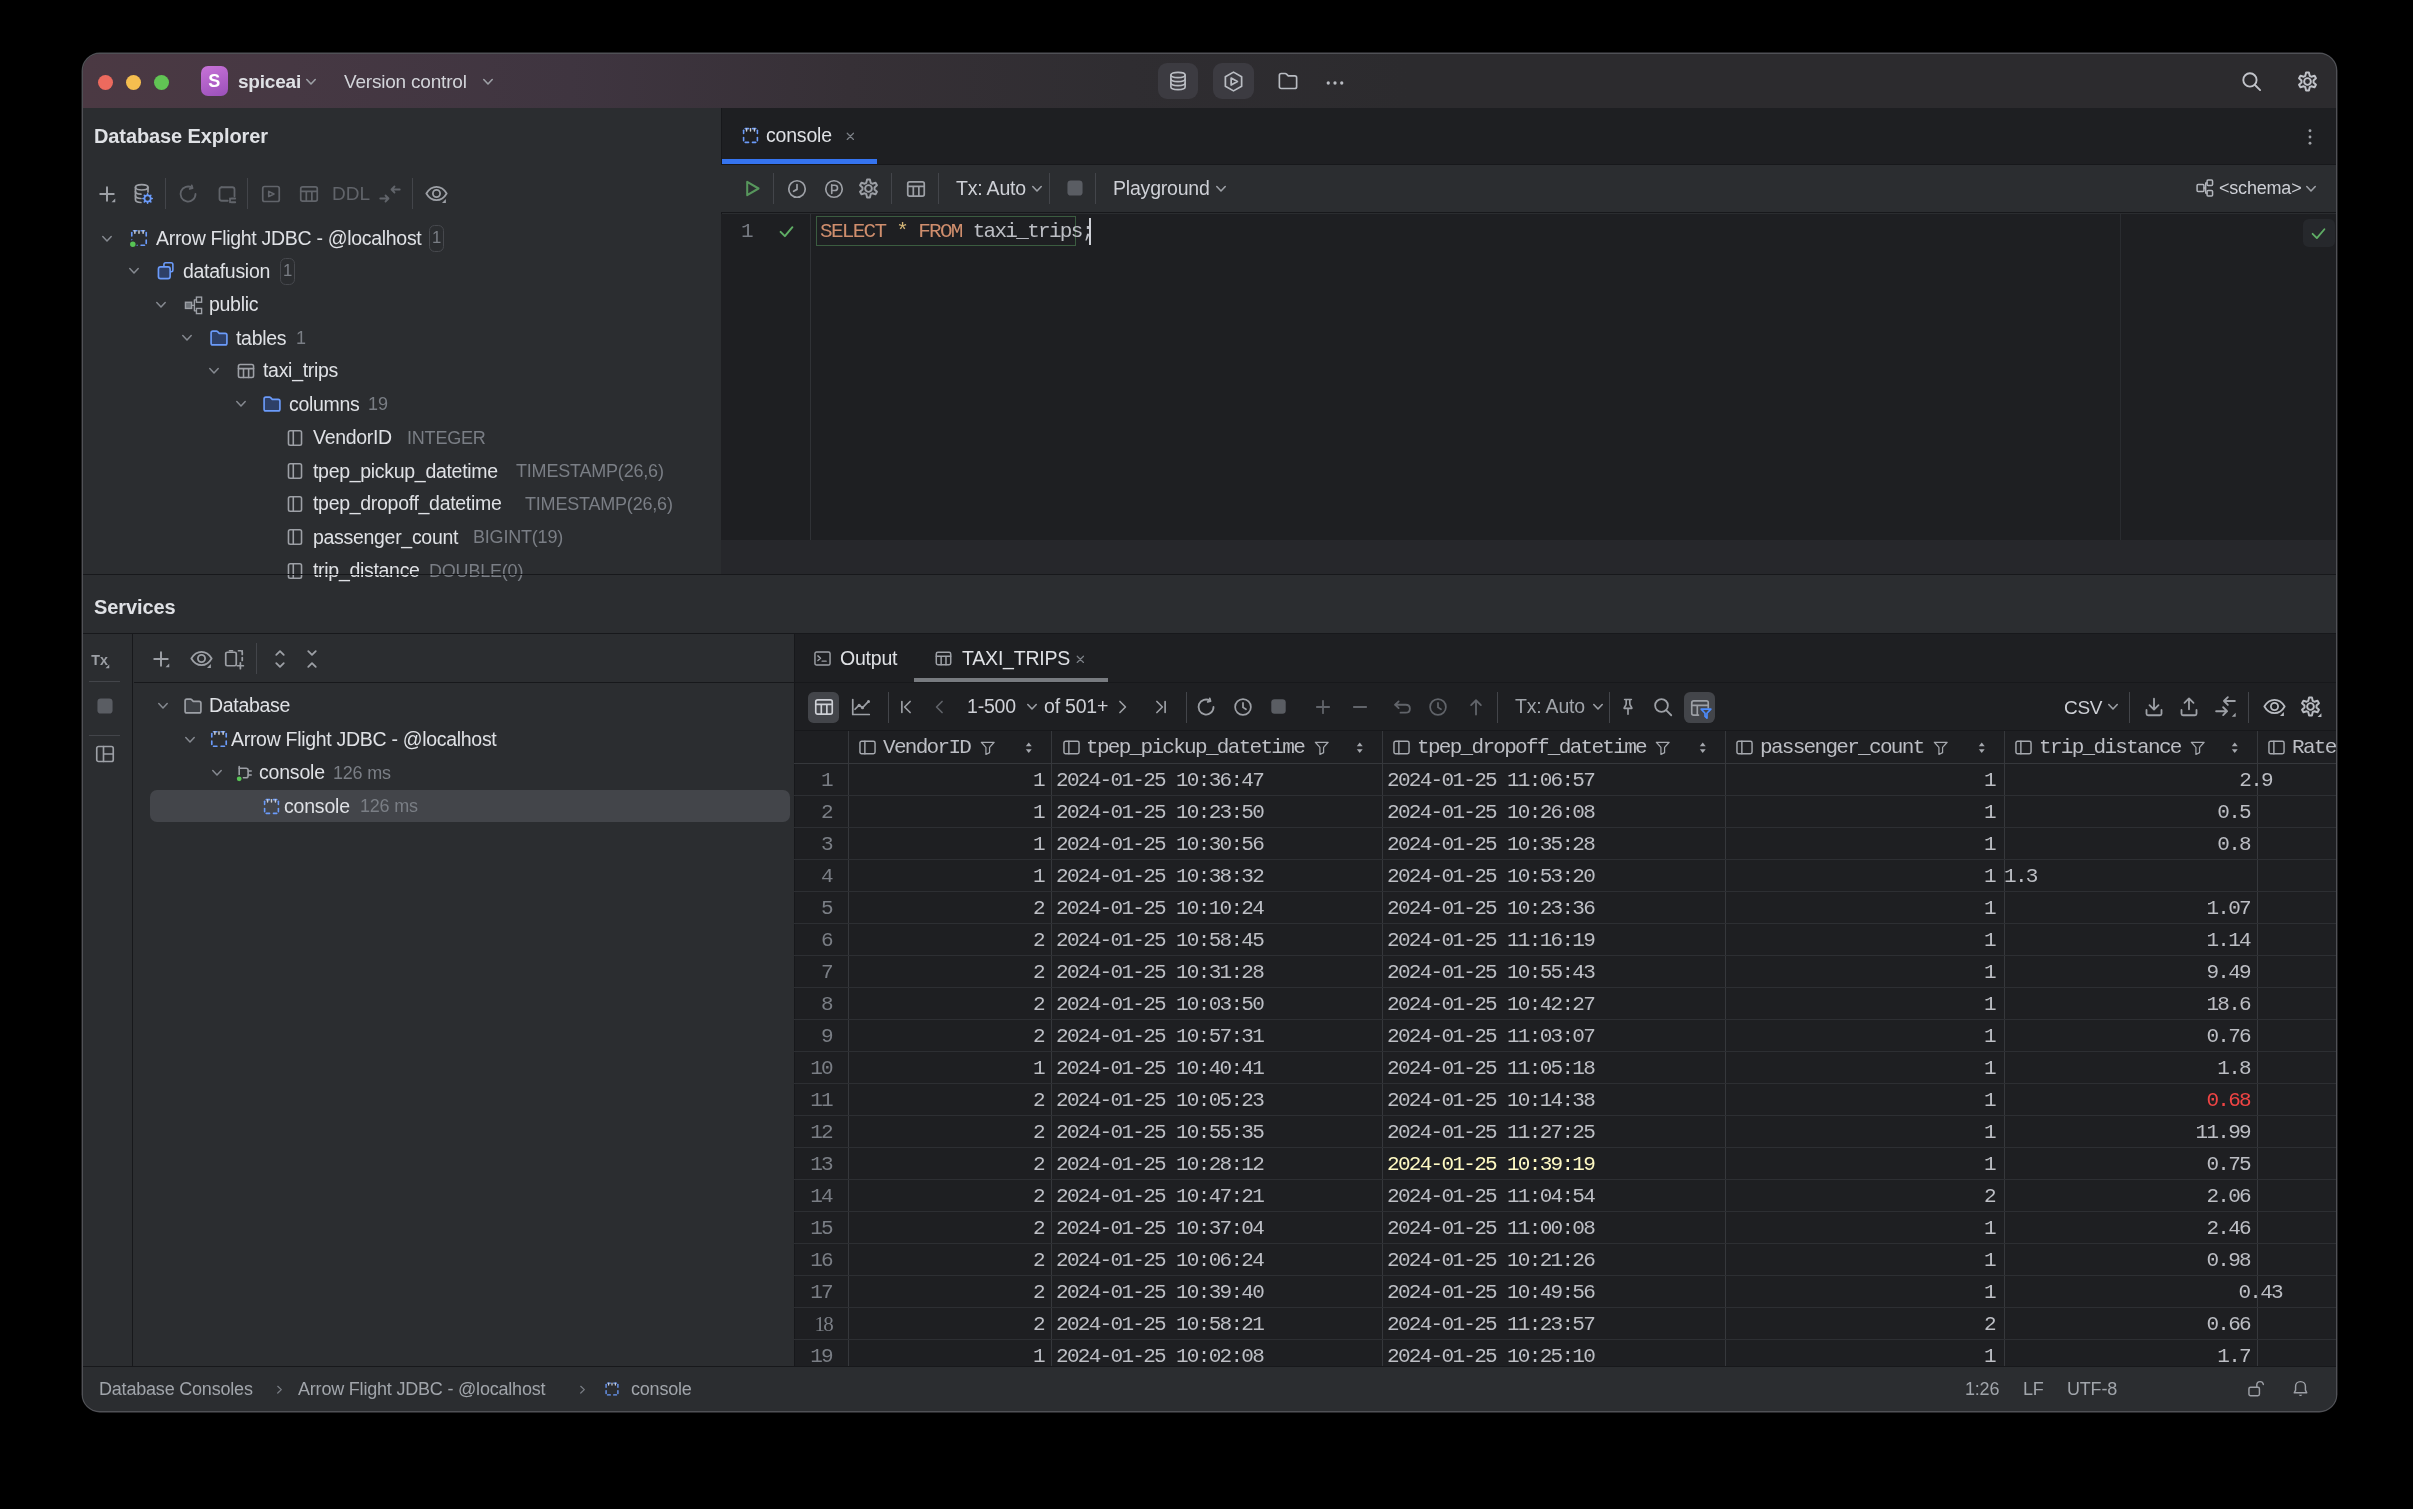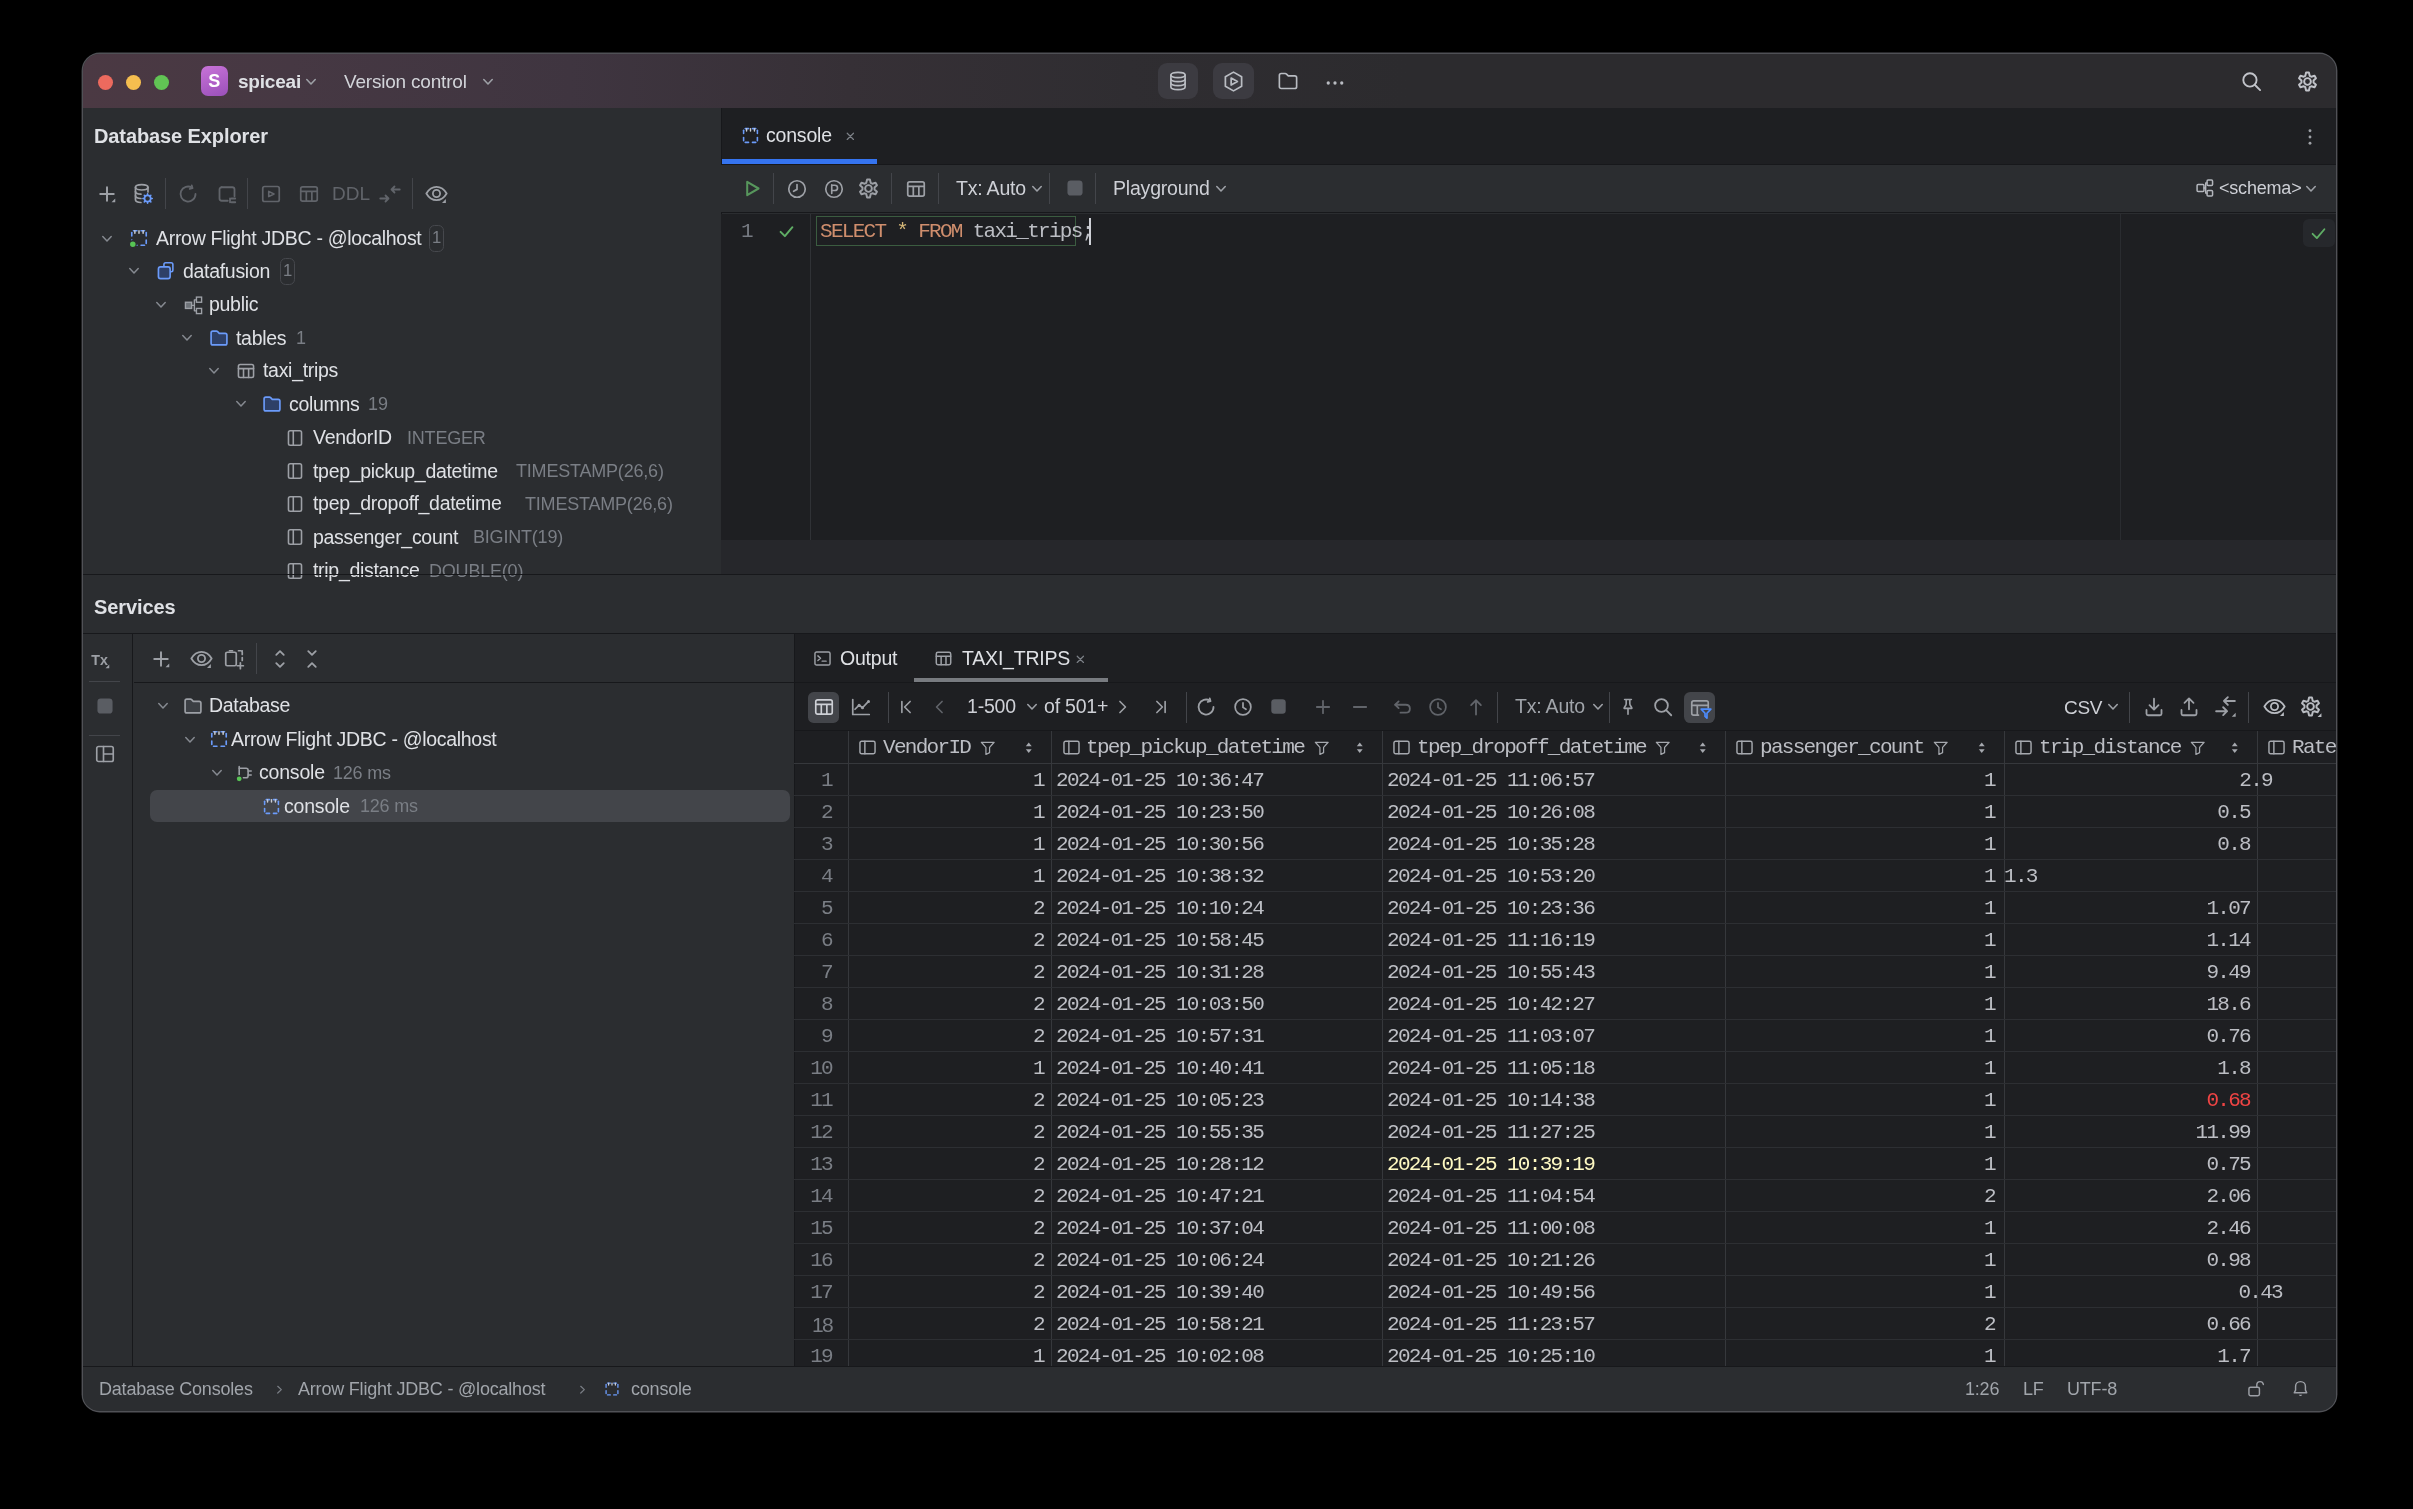--- a/index.html
+++ b/index.html
@@ -657,21 +657,21 @@
     <div style="position:absolute;left:1642px;top:1196px;width:270px;text-align:right;font-family:'Liberation Mono',monospace;font-size:21px;letter-spacing:-1.7px;line-height:21px;color:#BCBEC4;">1</div>
     <div style="position:absolute;left:1921px;top:1196px;width:246px;text-align:right;font-family:'Liberation Mono',monospace;font-size:21px;letter-spacing:-1.7px;line-height:21px;color:#BCBEC4;">0.98</div>
     <div style="position:absolute;left:711px;top:1253px;width:1542px;height:1.4px;background:#2D2F33;"></div>
     <div style="position:absolute;left:711px;top:1228px;width:38px;text-align:right;font-family:'Liberation Mono',monospace;font-size:21px;letter-spacing:-1.7px;line-height:21px;color:#7A7E85;">17</div>
     <div style="position:absolute;left:765px;top:1228px;width:196px;text-align:right;font-family:'Liberation Mono',monospace;font-size:21px;letter-spacing:-1.7px;line-height:21px;color:#BCBEC4;">2</div>
     <div style="position:absolute;left:973px;top:1228px;font-family:'Liberation Mono',monospace;font-size:21px;letter-spacing:-1.7px;line-height:21px;color:#BCBEC4;">2024-01-25 10:39:40</div>
     <div style="position:absolute;left:1304px;top:1228px;font-family:'Liberation Mono',monospace;font-size:21px;letter-spacing:-1.7px;line-height:21px;color:#BCBEC4;">2024-01-25 10:49:56</div>
     <div style="position:absolute;left:1642px;top:1228px;width:270px;text-align:right;font-family:'Liberation Mono',monospace;font-size:21px;letter-spacing:-1.7px;line-height:21px;color:#BCBEC4;">1</div>
     <div style="position:absolute;left:1921px;top:1228px;width:278px;text-align:right;font-family:'Liberation Mono',monospace;font-size:21px;letter-spacing:-1.7px;line-height:21px;color:#BCBEC4;">0.43</div>
     <div style="position:absolute;left:711px;top:1285px;width:1542px;height:1.4px;background:#2D2F33;"></div>
-    <div style="position:absolute;left:711px;top:1260px;width:38px;text-align:right;font-family:Liberation Sans, sans-serif;font-size:21px;letter-spacing:-1.7px;line-height:21px;color:#7A7E85;">18</div>
+    <div style="position:absolute;left:711px;top:1260px;width:38px;text-align:right;font-family:Liberation Serif, serif;font-size:21px;letter-spacing:-1.7px;line-height:21px;color:#7A7E85;">18</div>
     <div style="position:absolute;left:765px;top:1260px;width:196px;text-align:right;font-family:'Liberation Mono',monospace;font-size:21px;letter-spacing:-1.7px;line-height:21px;color:#BCBEC4;">2</div>
     <div style="position:absolute;left:973px;top:1260px;font-family:'Liberation Mono',monospace;font-size:21px;letter-spacing:-1.7px;line-height:21px;color:#BCBEC4;">2024-01-25 10:58:21</div>
     <div style="position:absolute;left:1304px;top:1260px;font-family:'Liberation Mono',monospace;font-size:21px;letter-spacing:-1.7px;line-height:21px;color:#BCBEC4;">2024-01-25 11:23:57</div>
     <div style="position:absolute;left:1642px;top:1260px;width:270px;text-align:right;font-family:'Liberation Mono',monospace;font-size:21px;letter-spacing:-1.7px;line-height:21px;color:#BCBEC4;">2</div>
     <div style="position:absolute;left:1921px;top:1260px;width:246px;text-align:right;font-family:'Liberation Mono',monospace;font-size:21px;letter-spacing:-1.7px;line-height:21px;color:#BCBEC4;">0.66</div>
     <div style="position:absolute;left:711px;top:1292px;width:38px;text-align:right;font-family:'Liberation Mono',monospace;font-size:21px;letter-spacing:-1.7px;line-height:21px;color:#7A7E85;">19</div>
     <div style="position:absolute;left:765px;top:1292px;width:196px;text-align:right;font-family:'Liberation Mono',monospace;font-size:21px;letter-spacing:-1.7px;line-height:21px;color:#BCBEC4;">1</div>
     <div style="position:absolute;left:973px;top:1292px;font-family:'Liberation Mono',monospace;font-size:21px;letter-spacing:-1.7px;line-height:21px;color:#BCBEC4;">2024-01-25 10:02:08</div>
     <div style="position:absolute;left:1304px;top:1292px;font-family:'Liberation Mono',monospace;font-size:21px;letter-spacing:-1.7px;line-height:21px;color:#BCBEC4;">2024-01-25 10:25:10</div>
     <div style="position:absolute;left:1642px;top:1292px;width:270px;text-align:right;font-family:'Liberation Mono',monospace;font-size:21px;letter-spacing:-1.7px;line-height:21px;color:#BCBEC4;">1</div>

